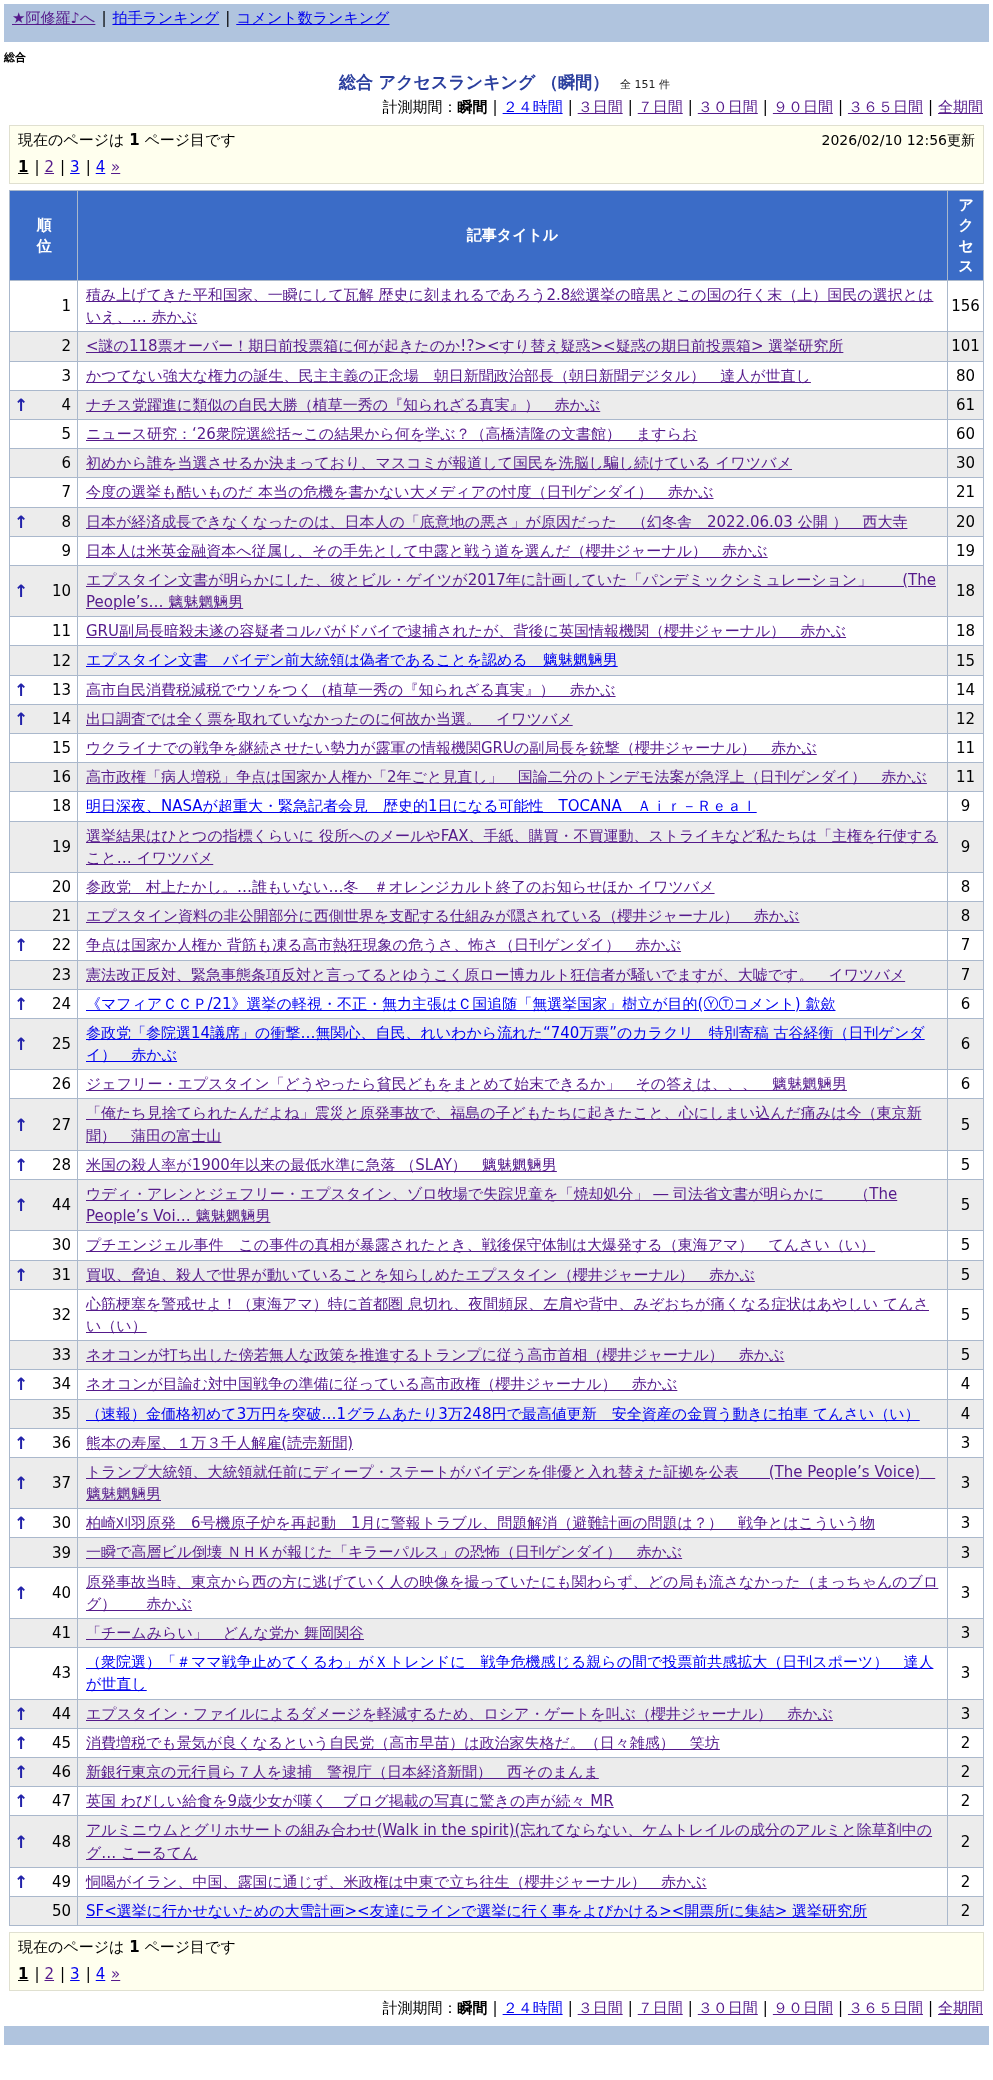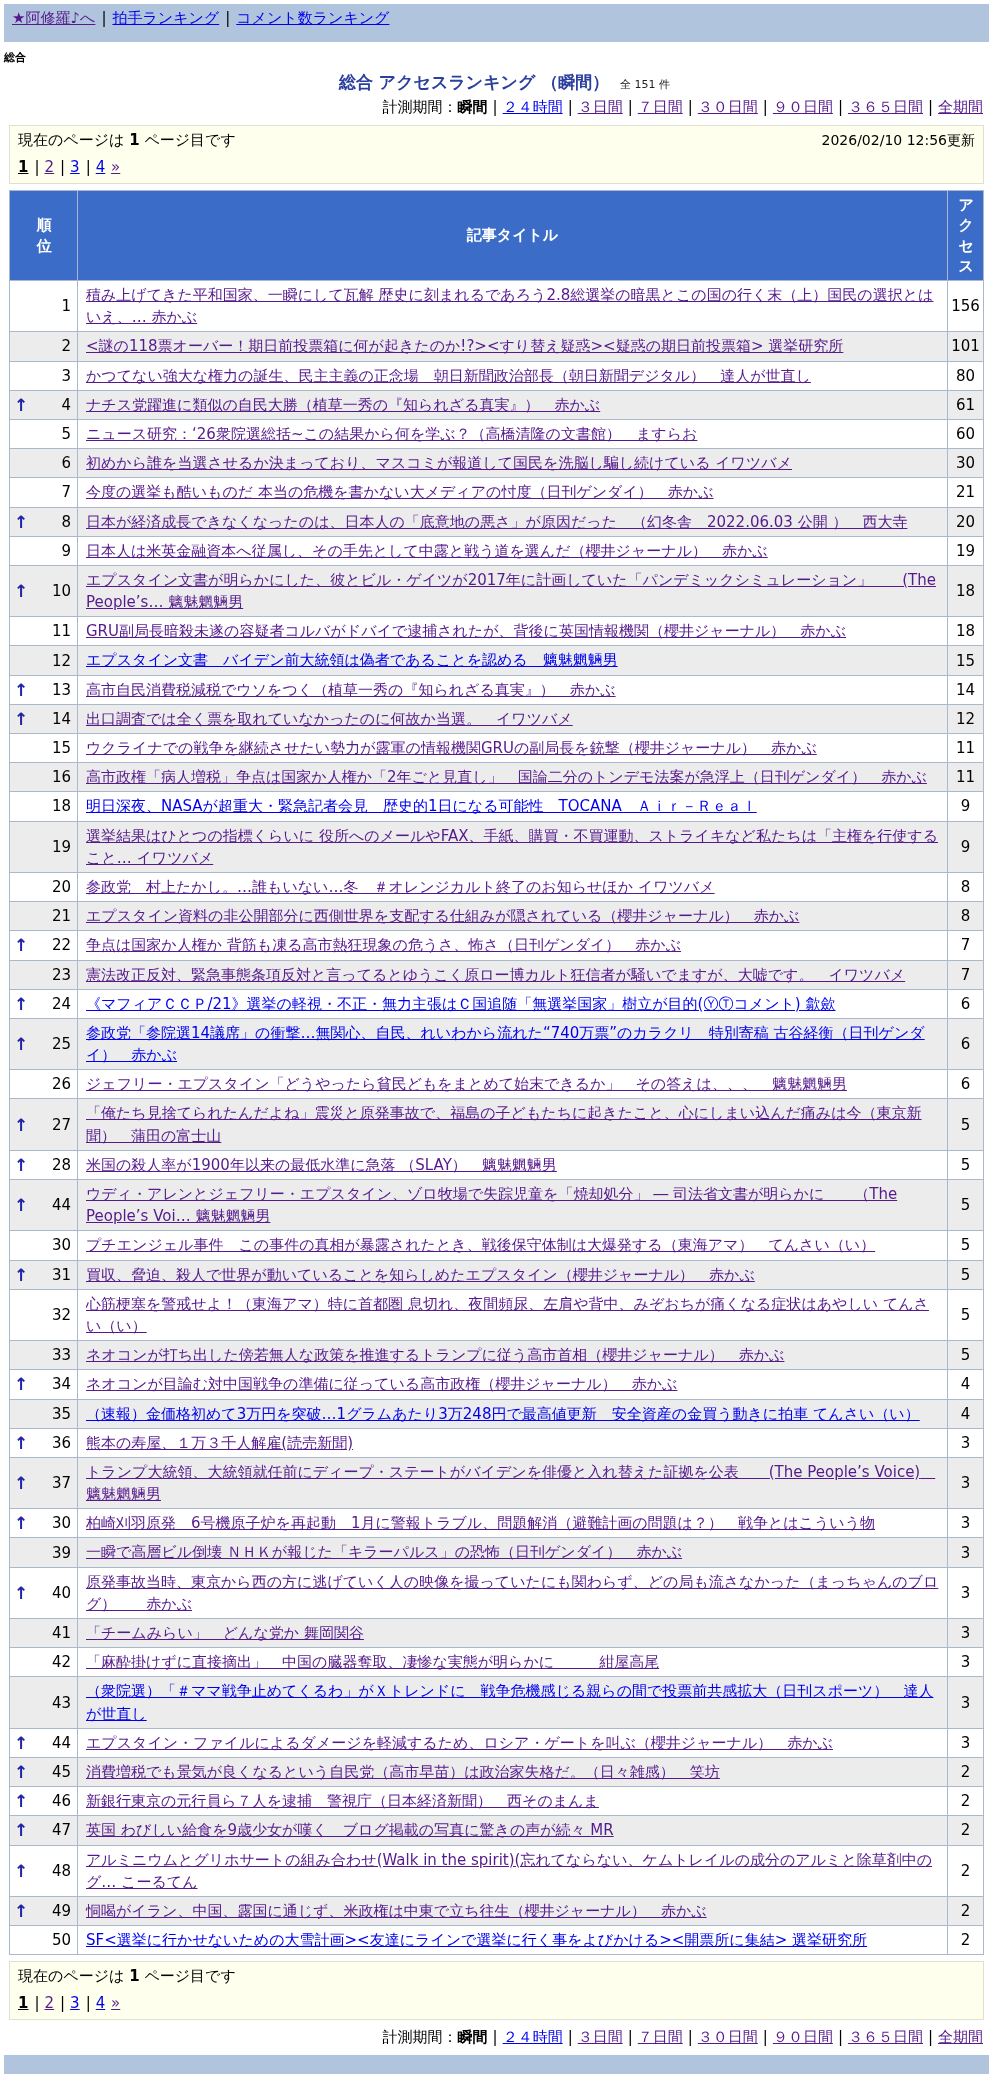--- a/index.html
+++ b/index.html
@@ -305,25 +305,20 @@
           <td class="rank-cell"><span class="up-arrow">↑</span><span>40</span></td>
           <td class="title-cell"><a class="visited">原発事故当時、東京から西の方に逃げていく人の映像を撮っていたにも関わらず、どの局も流さなかった（まっちゃんのブログ）　　赤かぶ</a></td>
           <td class="access-cell">3</td>
         </tr>
         <tr>
           <td class="rank-cell"><span>41</span></td>
           <td class="title-cell"><a class="visited">「チームみらい」　どんな党か 舞岡関谷</a></td>
           <td class="access-cell">3</td>
         </tr>
         <tr>
-          <td class="rank-cell"><span>42</span></td>
-          <td class="title-cell"><a class="visited">「麻酔掛けずに直接摘出」　中国の臓器奪取、凄惨な実態が明らかに　　　紺屋高尾</a></td>
-          <td class="access-cell">3</td>
-        </tr>
-        <tr>
           <td class="rank-cell"><span>43</span></td>
           <td class="title-cell"><a class="new">（衆院選）「＃ママ戦争止めてくるわ」がＸトレンドに　戦争危機感じる親らの間で投票前共感拡大（日刊スポーツ）　達人が世直し</a></td>
           <td class="access-cell">3</td>
         </tr>
         <tr>
           <td class="rank-cell"><span class="up-arrow">↑</span><span>44</span></td>
           <td class="title-cell"><a class="visited">エプスタイン・ファイルによるダメージを軽減するため、ロシア・ゲートを叫ぶ（櫻井ジャーナル）　赤かぶ</a></td>
           <td class="access-cell">3</td>
         </tr>
         <tr>

